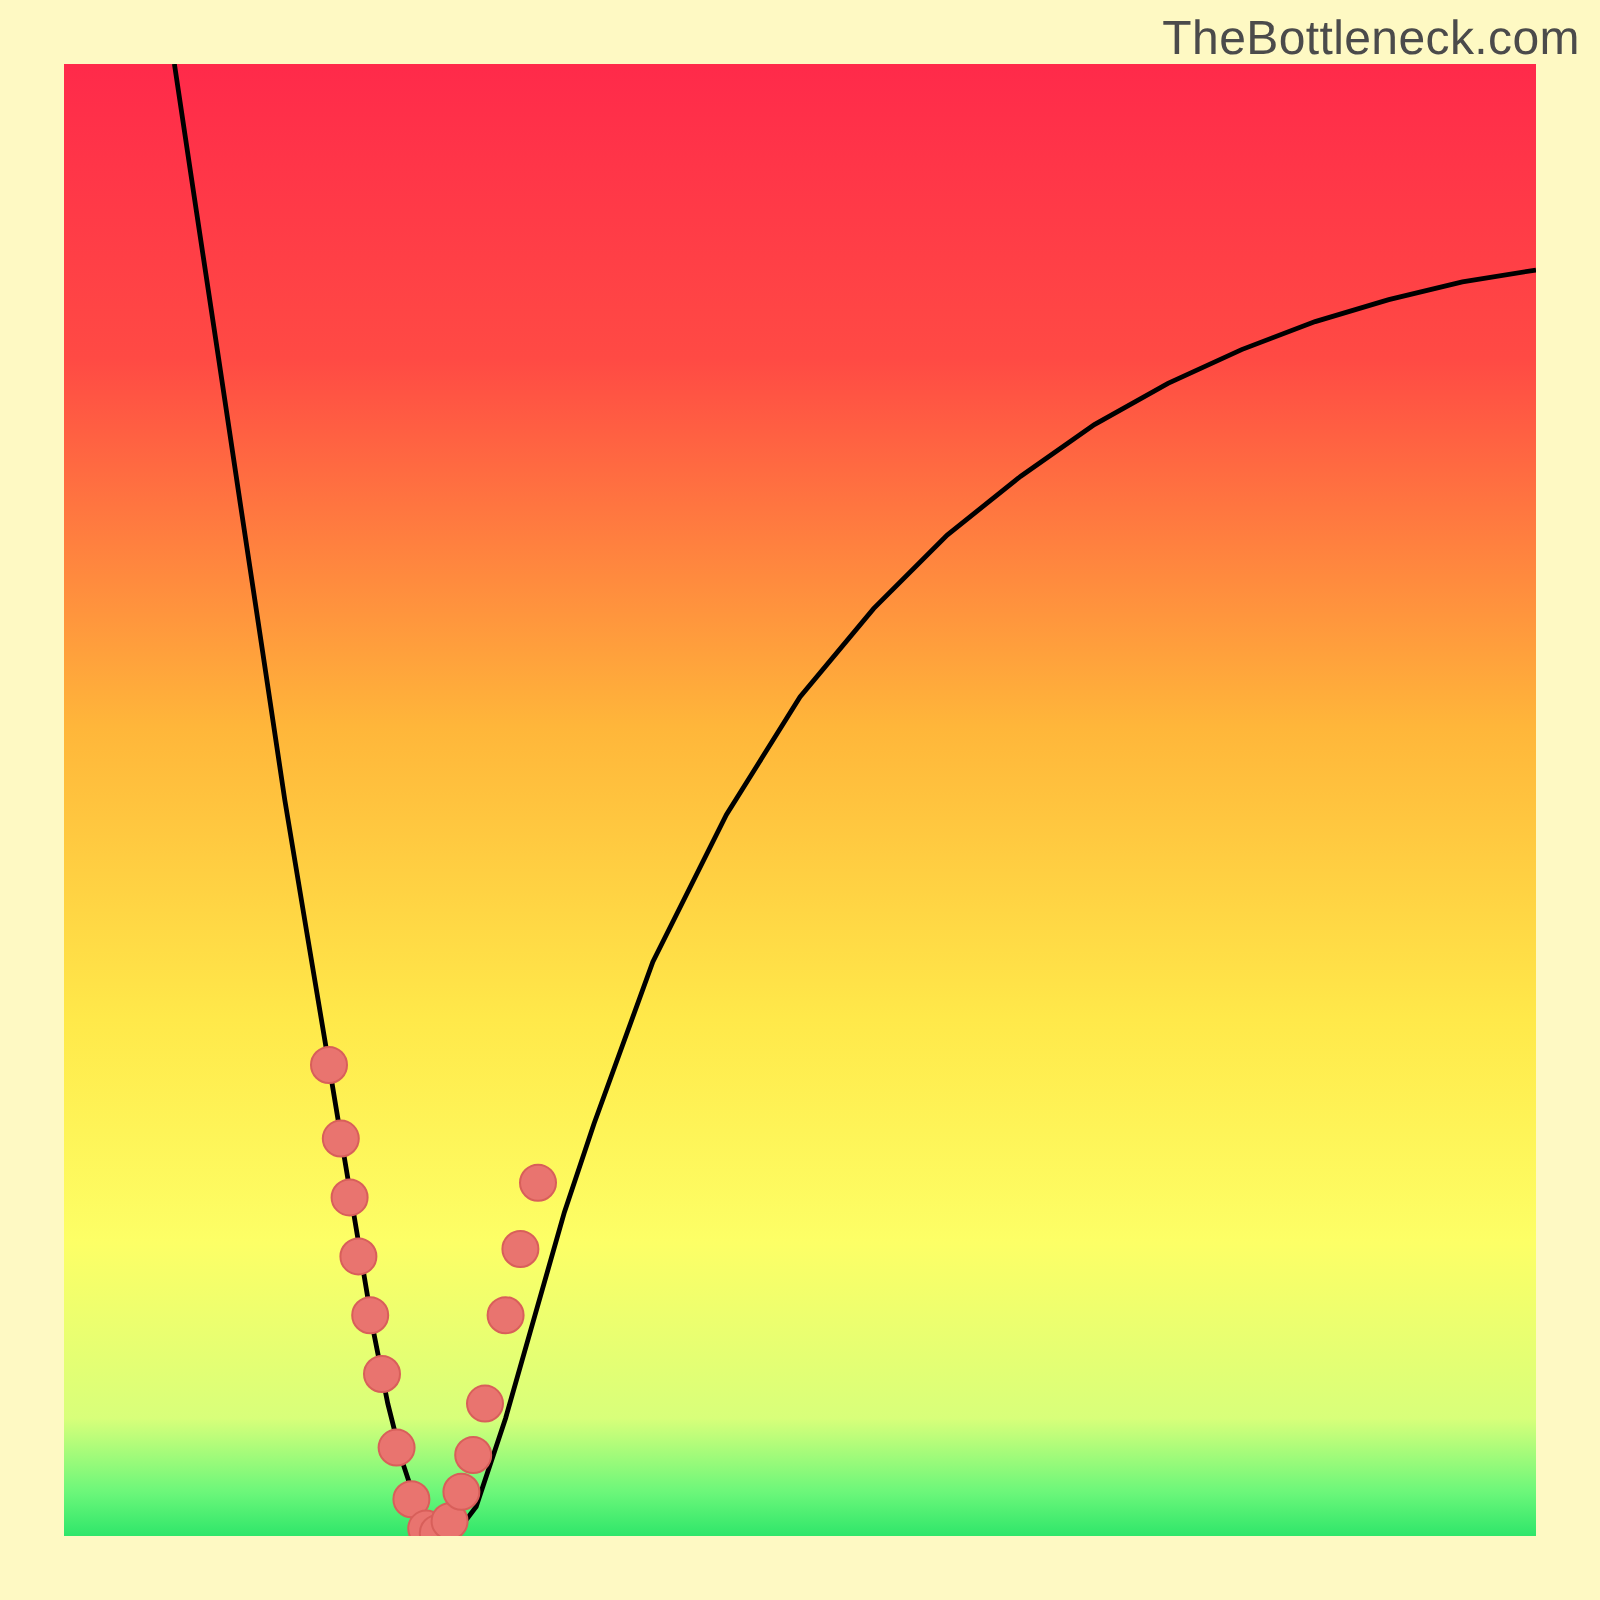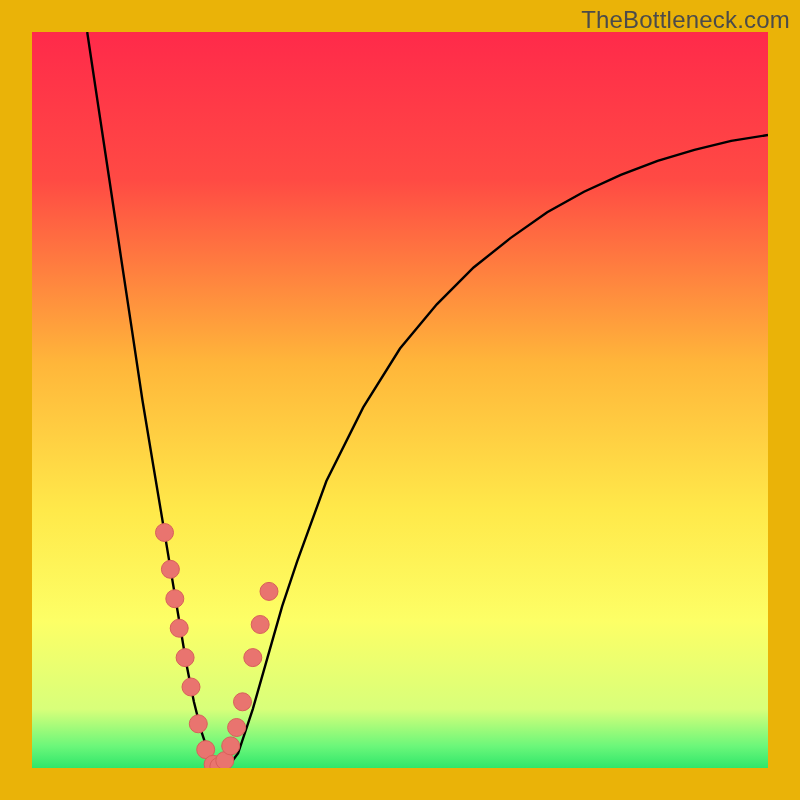--- a/index.html
+++ b/index.html
@@ -8,21 +8,21 @@
     width: 800px;
     height: 800px;
     overflow: hidden;
     background: #000;
     font-family: Arial, Helvetica, sans-serif;
   }
   .frame {
     position: absolute;
     left: 0; top: 0;
     width: 800px; height: 800px;
-    background: #eab308;
+    background: #fef9c3;
   }
   .plot {
     position: absolute;
     left: 32px;
     top: 32px;
     width: 736px;
     height: 736px;
     overflow: hidden;
   }
   .gradient {

